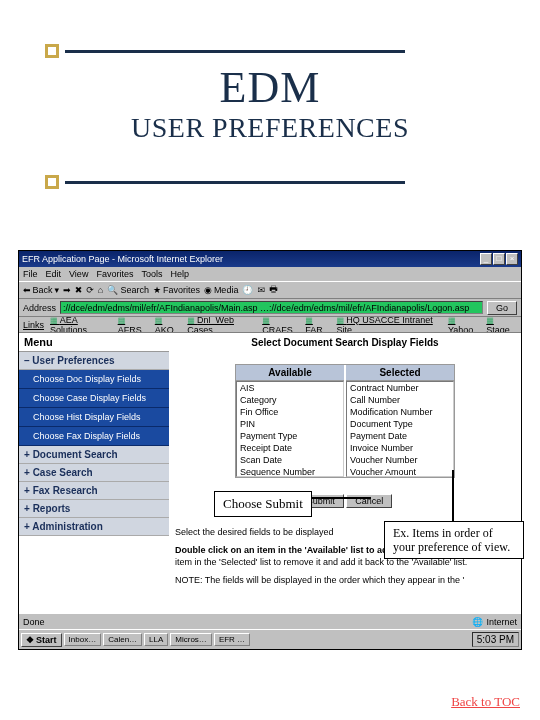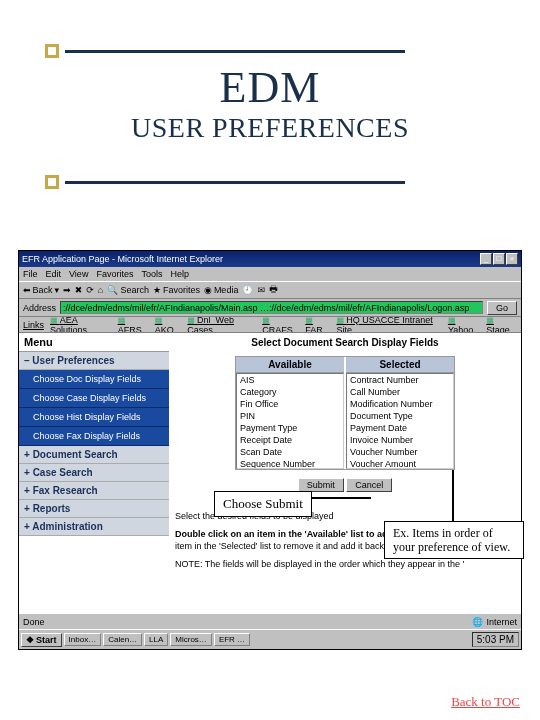--- a/index.html
+++ b/index.html
@@ -26,21 +26,21 @@
 
   .content { display:flex; background:#fff; height: 280px; }
   .sidebar { width: 150px; background:#fff; }
   .menu-hdr { background:#fff; color:#000; font-weight:bold; font-size:11px; padding:3px 5px; border-bottom:1px solid #999; }
   .nav-group { font-size:10px; font-weight:bold; padding:3px 5px; background:#d0d6e0; border-bottom:1px solid #aaa; color:#1a2f5a; }
   .nav-group::before { content:"+ "; }
   .nav-open::before { content:"– "; }
   .nav-item { background:#1a4aa0; color:#fff; font-size:9px; padding:4px 5px 4px 14px; border-bottom:1px solid #0a2a6a; cursor:pointer; }
   .main { flex:1; background:#fff; padding:4px 6px; position:relative; color:#000; font-size:9px; }
   .panel-title { text-align:center; font-weight:bold; font-size:10px; margin-bottom:4px; }
-  .dual { display:flex; gap:2px; justify-content:center; border:1px solid #999; padding:0; width: 220px; margin:8px auto; }
+  .dual { display:flex; gap:2px; justify-content:center; border:1px solid #999; padding:0; width: 220px; margin:16px auto; }
   .col { width: 108px; }
   .col-hdr { background:#b8c4d8; text-align:center; font-weight:bold; font-size:10px; padding:2px; border-bottom:1px solid #999; }
   .listbox { height: 96px; overflow:hidden; background:#fff; border:1px inset #ccc; font-size:9px; }
   .listbox div { padding:0 3px; line-height:12px; white-space:nowrap; overflow:hidden; }
   .btnrow { margin-top:6px; text-align:center; }
   .iebtn { font-size:9px; padding:1px 8px; background:#c0c0c0; border:1px solid #fff; border-right-color:#404040; border-bottom-color:#404040; cursor:pointer; display:inline-block; }
   .instr { margin-top: 18px; font-size:9px; line-height:12px; }
   .instr b { font-weight:bold; }
 
   .callout { position:absolute; background:#fff; border:1.5px solid #000; font-family: Georgia, serif; font-size:14px; padding:4px 8px; color:#000; z-index:5; }

